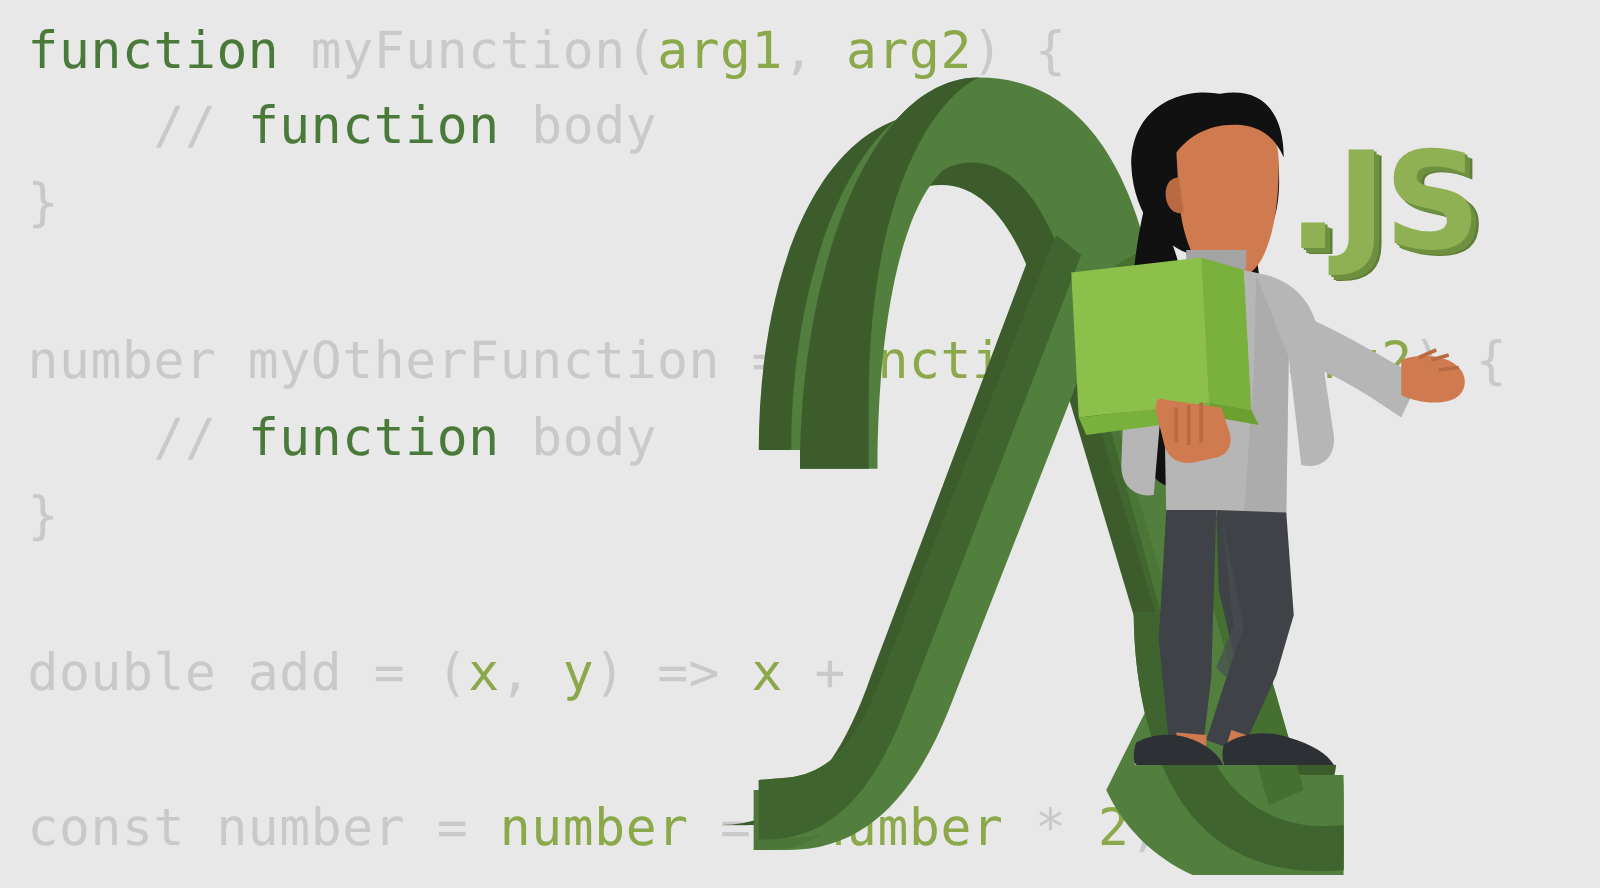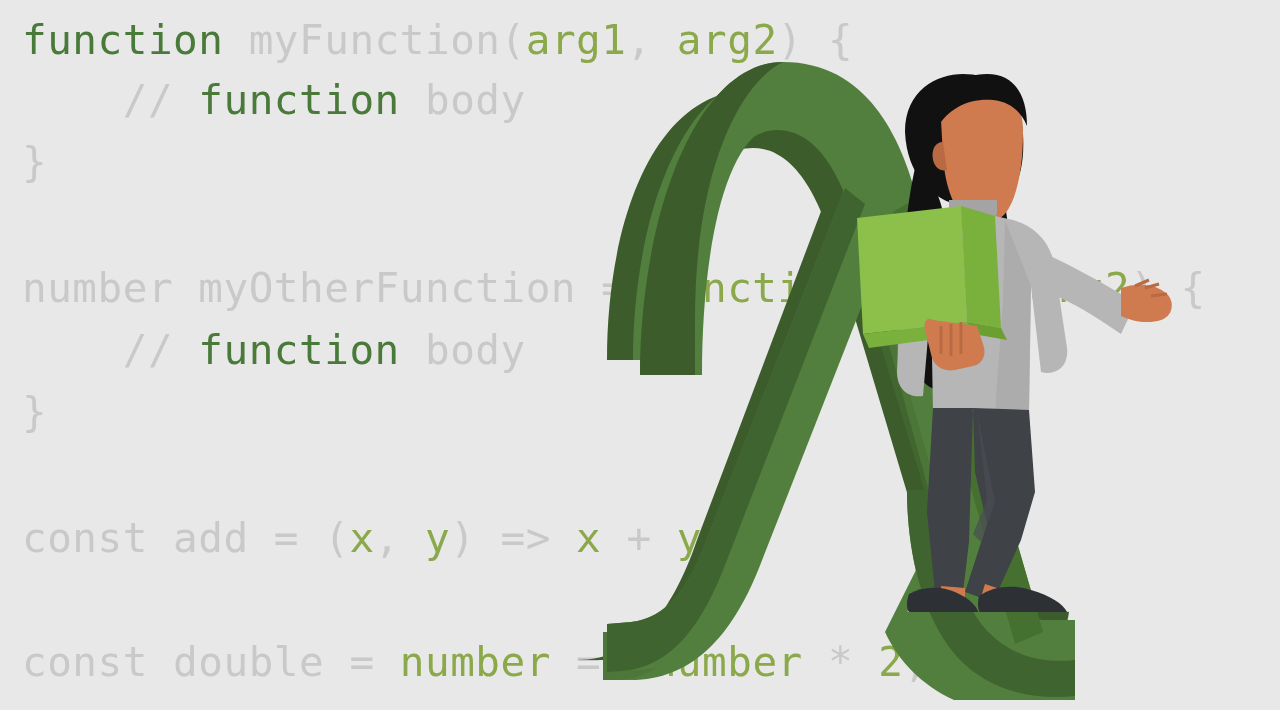--- a/index.html
+++ b/index.html
@@ -89,22 +89,22 @@
 
 <div id="stage">
 
   <div id="code-layer">
       <div class="code-line" style="top: 20px; text-align: center;"><span class="tok-kw">function</span><span class="tok-plain"> </span><span class="tok-plain">myFunction</span><span class="tok-punct">(</span><span class="tok-arg">arg1</span><span class="tok-punct">, </span><span class="tok-arg">arg2</span><span class="tok-punct">) {</span></div>
       <div class="code-line" style="top: 80px;"><span class="tok-plain">    </span><span class="tok-comment">// </span><span class="tok-kw">function</span><span class="tok-comment"> body</span></div>
       <div class="code-line" style="top: 142px;"><span class="tok-punct">}</span></div>
       <div class="code-line" style="top: 268px;"><span class="tok-plain">number</span><span class="tok-plain"> myOtherFunction </span><span class="tok-punct">= </span><span class="tok-arg">function</span><span class="tok-punct">(</span><span class="tok-arg">arg1</span><span class="tok-punct">, </span><span class="tok-arg">arg2</span><span class="tok-punct">) {</span></div>
       <div class="code-line" style="top: 330px;"><span class="tok-plain">    </span><span class="tok-comment">// </span><span class="tok-kw">function</span><span class="tok-comment"> body</span></div>
       <div class="code-line" style="top: 392px;"><span class="tok-punct">}</span></div>
-      <div class="code-line" style="top: 518px;"><span class="tok-plain">const add </span><span class="tok-punct">= (</span><span class="tok-arg">x</span><span class="tok-punct">, </span><span class="tok-arg">y</span><span class="tok-punct">) =&gt; </span><span class="tok-arg">x</span><span class="tok-punct"> + </span><span class="tok-arg">y</span><span class="tok-punct">;</span></div>
-      <div class="code-line" style="top: 642px;"><span class="tok-plain">const double </span><span class="tok-punct">= </span><span class="tok-arg">number</span><span class="tok-punct"> =&gt; </span><span class="tok-arg">number</span><span class="tok-punct"> * </span><span class="tok-arg">2</span><span class="tok-punct">;</span></div>
+      <div class="code-line" style="top: 518px;"><span class="tok-plain">double add </span><span class="tok-punct">= (</span><span class="tok-arg">x</span><span class="tok-punct">, </span><span class="tok-arg">y</span><span class="tok-punct">) =&gt; </span><span class="tok-arg">x</span><span class="tok-punct"> + </span><span class="tok-arg">y</span><span class="tok-punct">;</span></div>
+      <div class="code-line" style="top: 642px;"><span class="tok-plain">const number </span><span class="tok-punct">= </span><span class="tok-arg">number</span><span class="tok-punct"> =&gt; </span><span class="tok-arg">number</span><span class="tok-punct"> * </span><span class="tok-arg">2</span><span class="tok-punct">;</span></div>
     </div>
 
   <div id="lambda-art">
     <svg viewBox="0 0 530 680" width="530" height="680" xmlns="http://www.w3.org/2000/svg" aria-hidden="true">
 
       <g>
         <path d="M62 340
                  C62 200 110 70 206 70
                  C286 70 318 138 335 196
                  L470 640
@@ -287,14 +287,17 @@
       </g>
       <g>
         <path d="M64 522 C78 514 96 514 110 520 C124 526 132 534 134 542
                  C136 550 130 554 118 554 L80 552 C66 550 58 538 64 522 Z" fill="#2d3035"></path>
         <path d="M62 538 C66 548 74 554 86 554 L122 556 C132 556 136 550 134 544
                  C128 552 112 554 94 552 L72 546 Z" fill="#b9bcc1"></path>
       </g>
     </svg>
   </div>
 
+  <div id="js-logo">
+    <div class="js-text">.JS</div>
+  </div>
 
 </div>
 
 </body></html>

